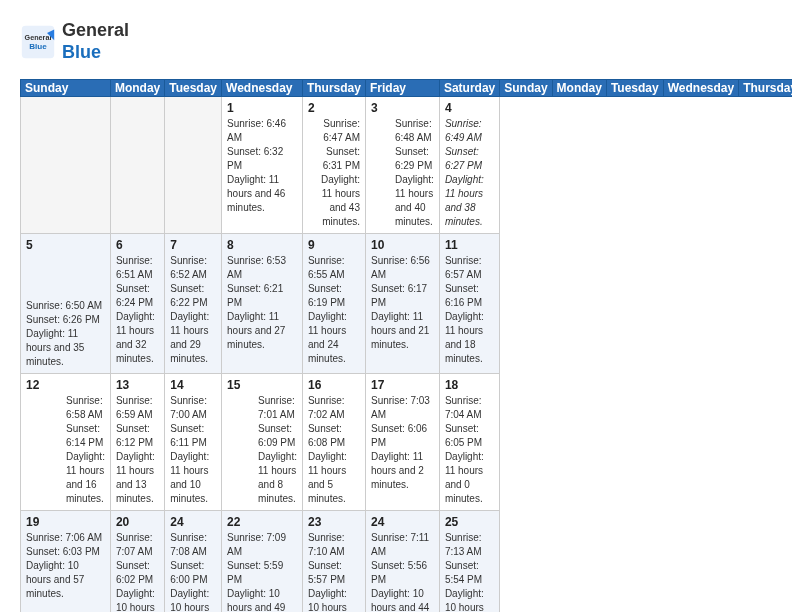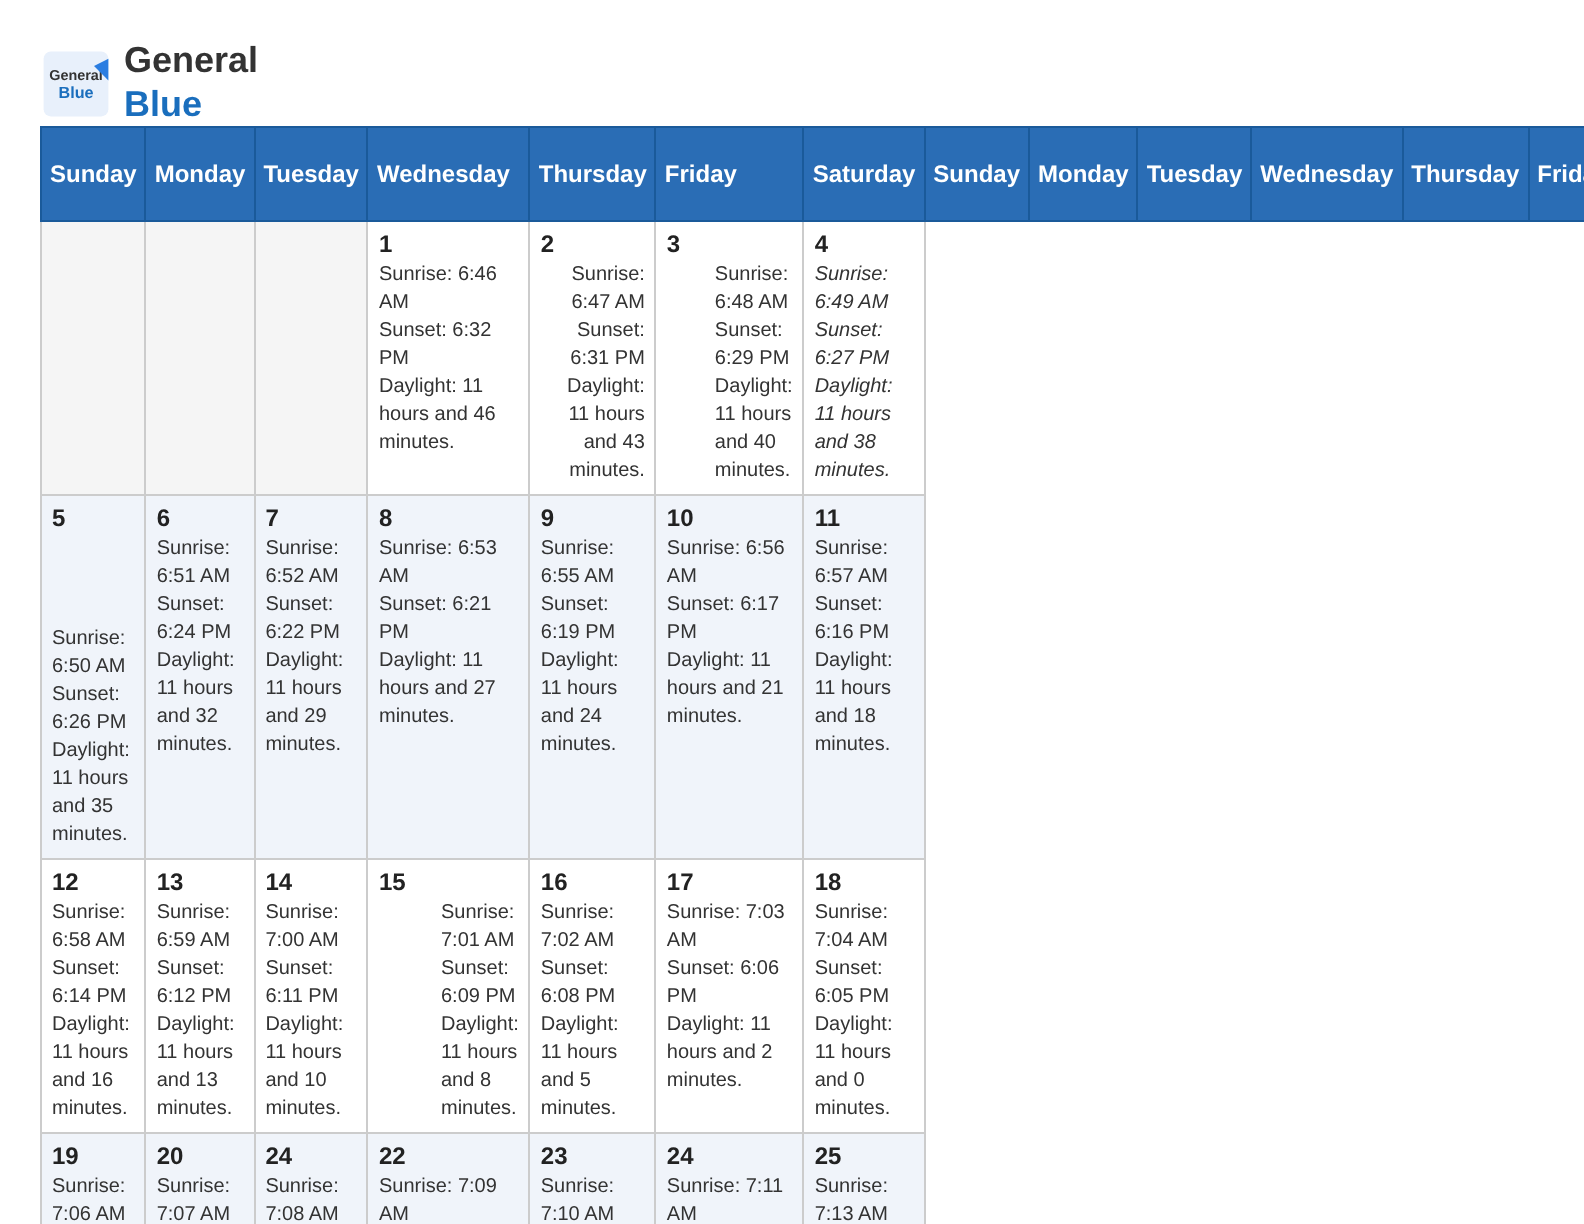--- a/index.html
+++ b/index.html
@@ -7,21 +7,21 @@
       font-family: Arial, sans-serif;
       background: #fff;
       width: 792px;
       min-height: 612px;
       padding: 20px;
     }
     .header {
       display: flex;
       justify-content: space-between;
       align-items: flex-start;
-      margin-bottom: 0;
+      margin-bottom: 16px;
     }
     .logo {
       display: flex;
       align-items: center;
       gap: 6px;
     }
     .logo-text {
       font-size: 18px;
       font-weight: bold;
       color: #333;
@@ -44,21 +44,21 @@
       color: #555;
     }
     table {
       width: 100%;
       border-collapse: collapse;
       font-size: 11px;
     }
     thead tr th {
       background: #2a6db5;
       color: #fff;
-      padding: 16px 4px;
+      padding: 1px 4px;
       text-align: left;
       font-size: 12px;
       font-weight: bold;
       border: 1px solid #1a5a9a;
     }
     tbody tr td {
       border: 1px solid #ccc;
       vertical-align: top;
       padding: 4px 5px;
       min-height: 80px;
@@ -198,21 +198,21 @@
         <td>
           <span class="day-num">11</span>
           <div class="day-info" style="white-space: pre-line;">Sunrise: 6:57 AM
 Sunset: 6:16 PM
 Daylight: 11 hours and 18 minutes.</div>
         </td>
       </tr>
       <tr>
         <td>
           <span class="day-num">12</span>
-          <div class="day-info" style="white-space: pre-line;">Sunrise: 6:58 AM
+          <div class="day-info" style="white-space: pre-line; margin-left: 40px;">Sunrise: 6:58 AM
 Sunset: 6:14 PM
 Daylight: 11 hours and 16 minutes.</div>
         </td>
         <td>
           <span class="day-num">13</span>
           <div class="day-info" style="white-space: pre-line;">Sunrise: 6:59 AM
 Sunset: 6:12 PM
 Daylight: 11 hours and 13 minutes.</div>
         </td>
         <td>

